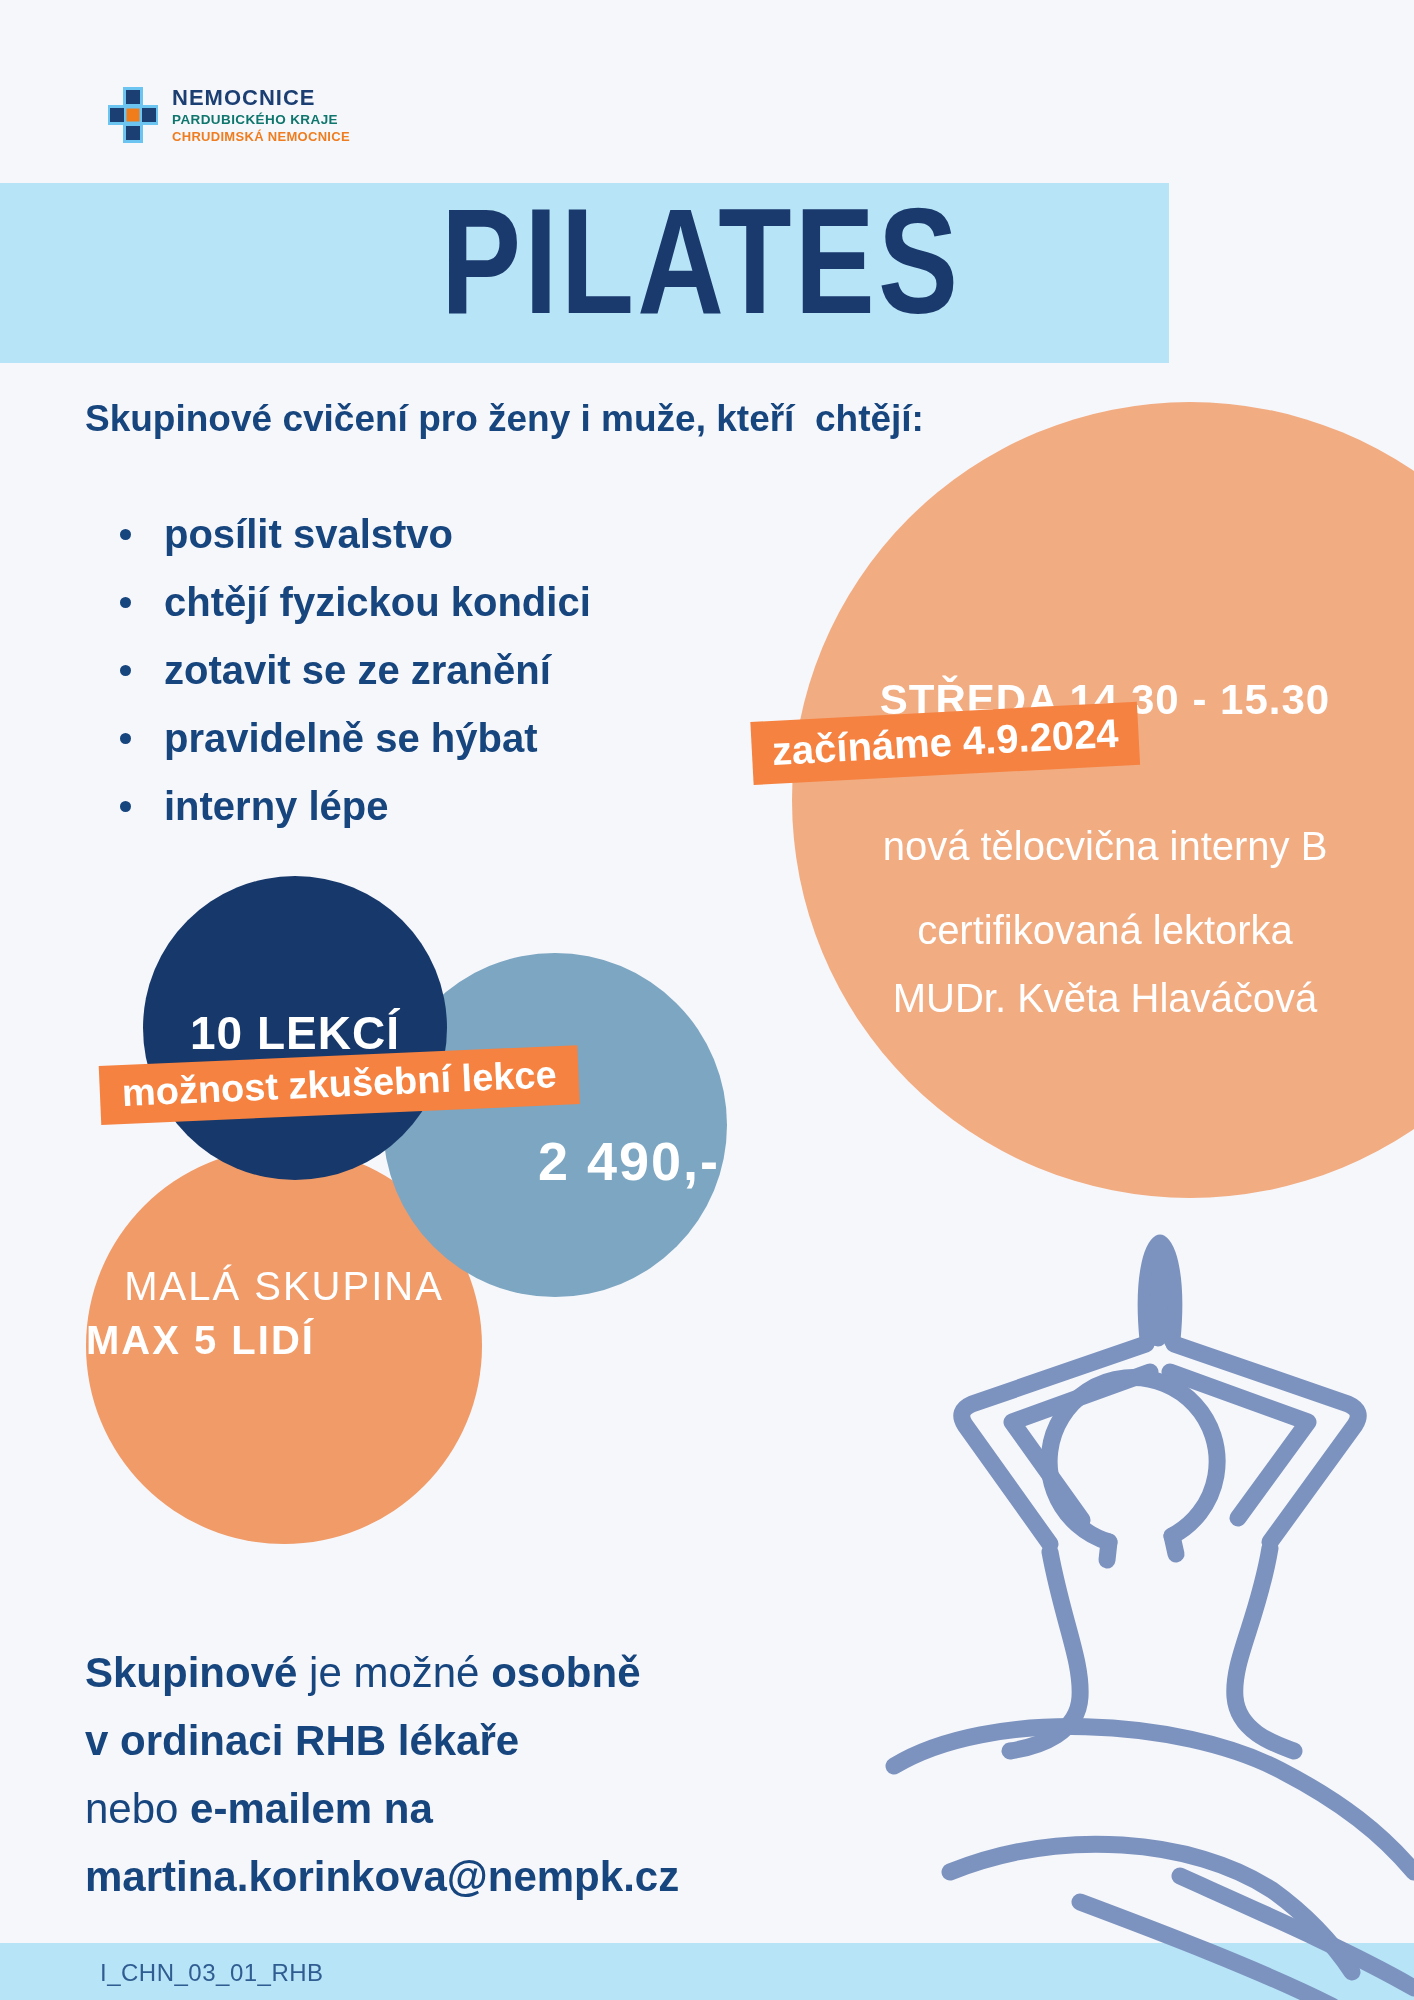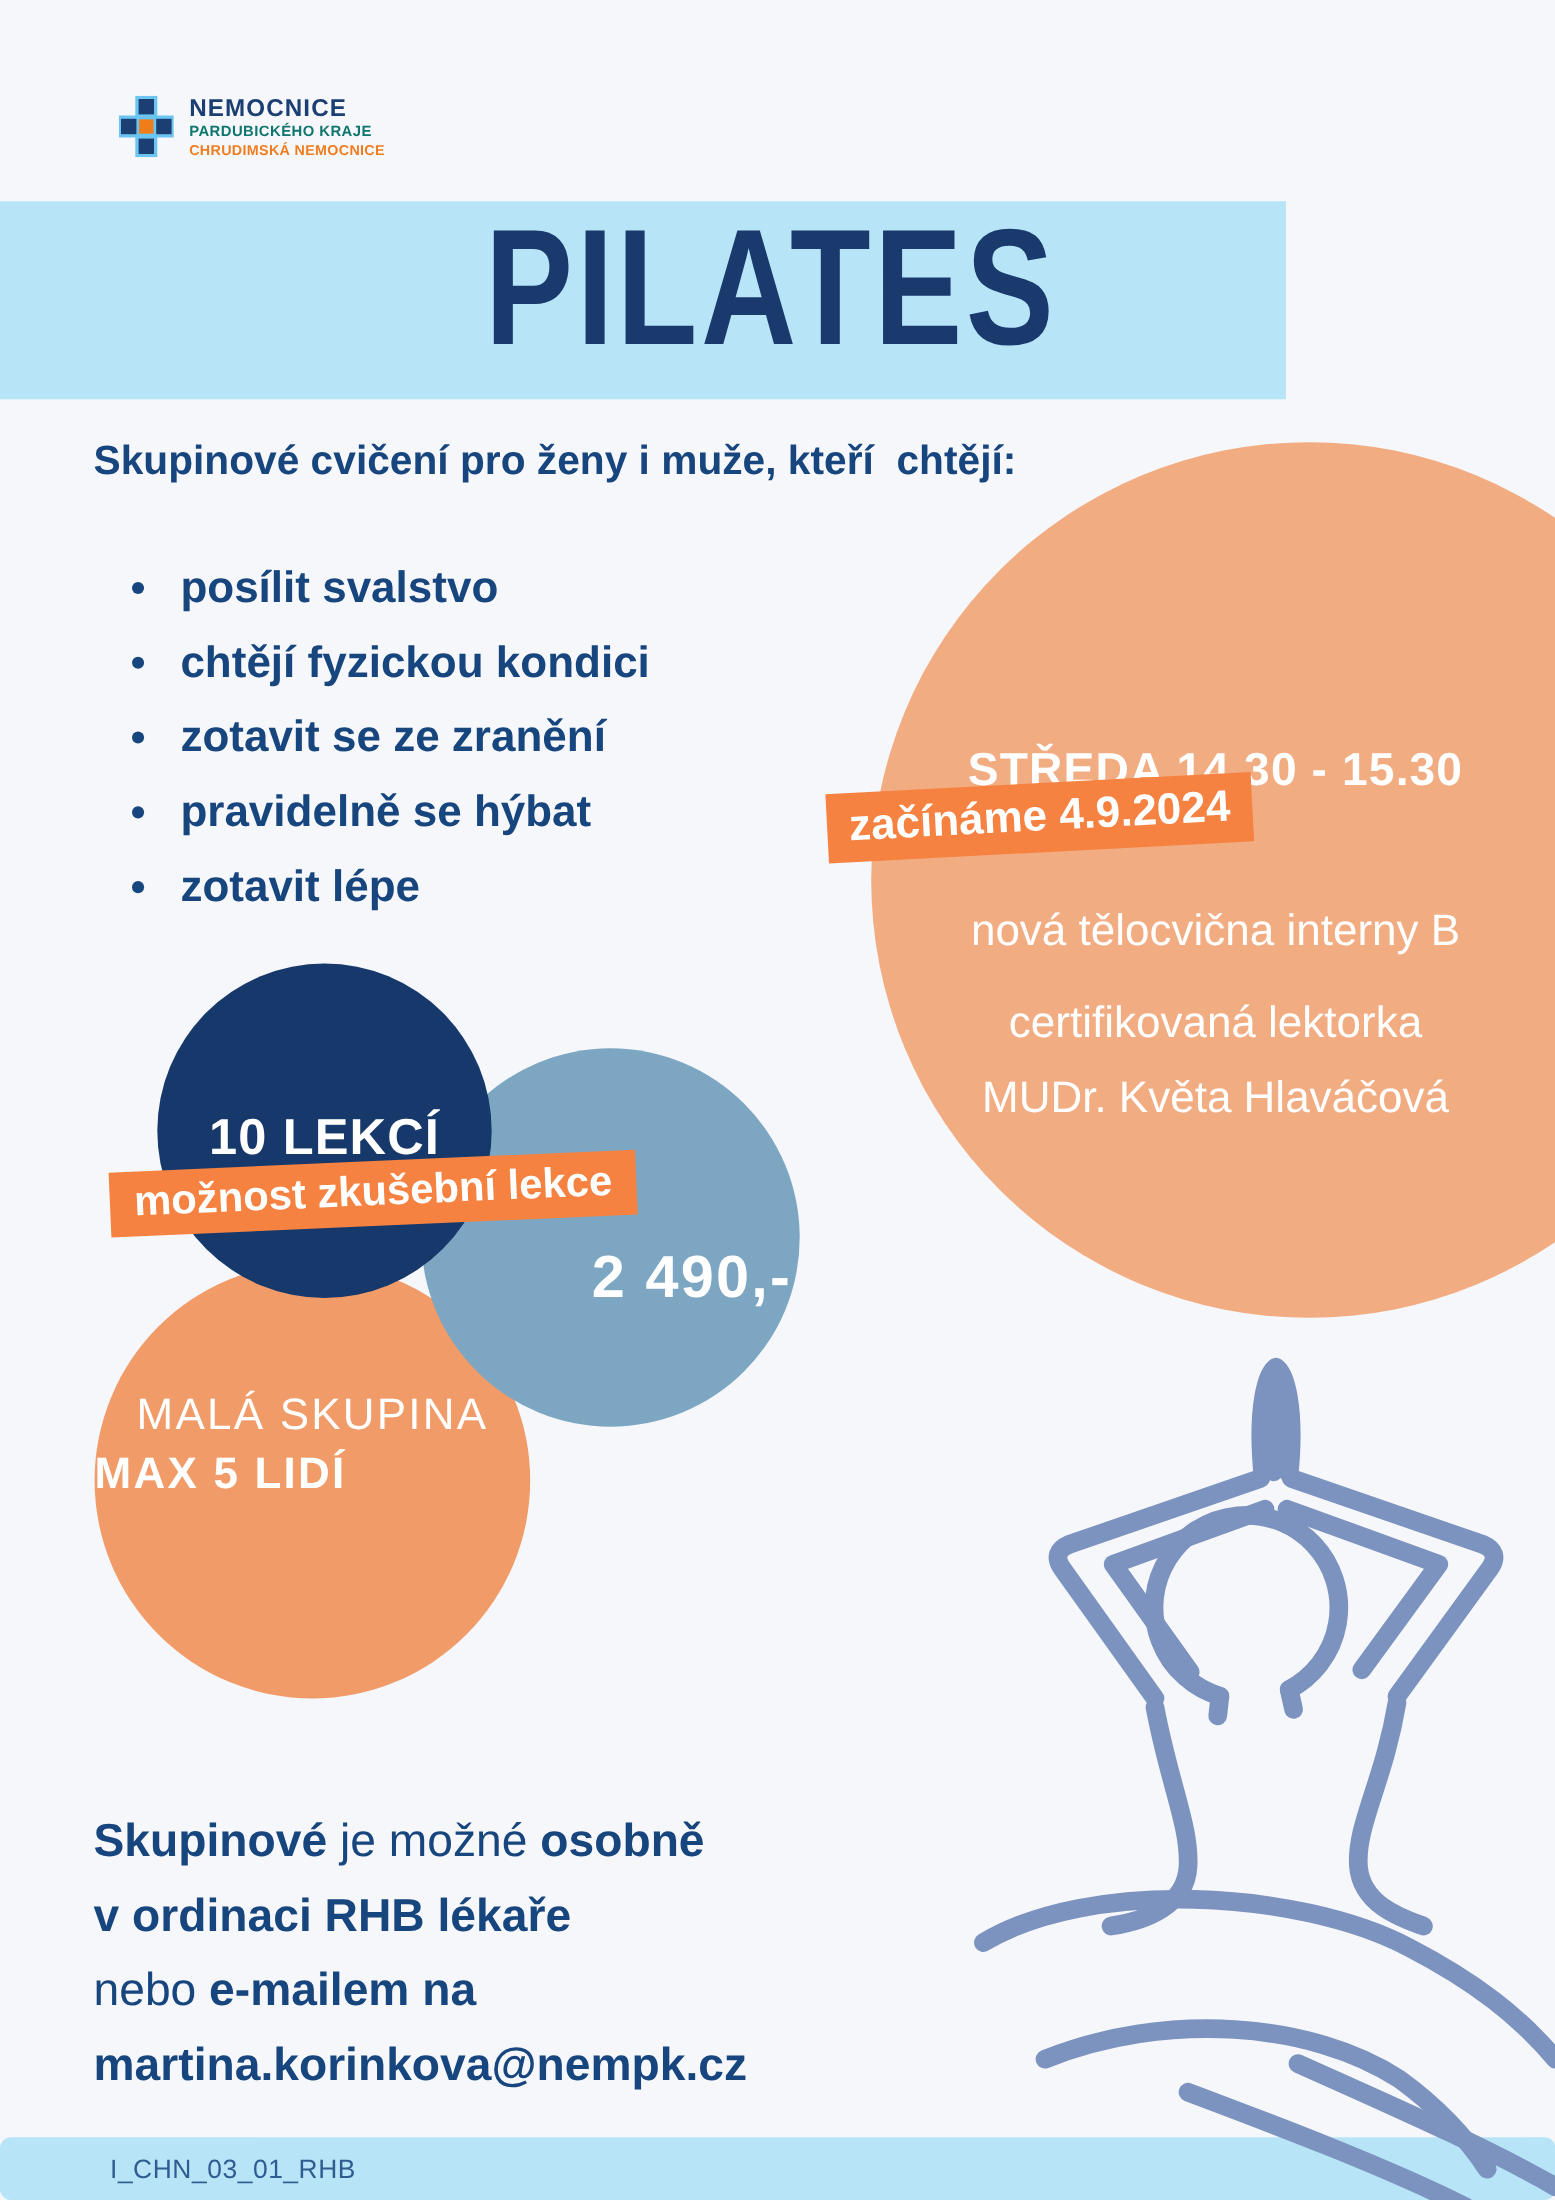--- a/index.html
+++ b/index.html
@@ -84,21 +84,21 @@
     position:absolute;left:86px;top:1318px;width:396px;text-align:left;
     font-size:40px;font-weight:bold;color:#ffffff;letter-spacing:2px;
   }
   
   .contact{
     position:absolute;left:85px;top:1639px;
     font-size:42px;color:#17457e;line-height:68px;white-space:nowrap;
   }
   .contact b{font-weight:bold;}
   
-  .footer-bar{position:absolute;left:0;top:1943px;width:1414px;height:57px;background:#b7e4f7;border-radius:10px;}
+  .footer-bar{position:absolute;left:0;top:1943px;width:1414px;height:57px;background:#b7e4f7;}
   .footer-code{
     position:absolute;left:100px;top:0;height:57px;line-height:60px;
     font-size:24px;color:#2f5d91;letter-spacing:.5px;
   }
   
   .yoga{position:absolute;left:760px;top:1230px;width:654px;height:770px;z-index:5;}
 </style>
 </head>
 <body>
 
@@ -124,21 +124,21 @@
   <div class="banner"></div>
   <div class="title">PILATES</div>
 
   <div class="intro">Skupinové cvičení pro ženy i muže, kteří  chtějí:</div>
 
   <ul class="benefits">
     <li>posílit svalstvo</li>
     <li>chtějí fyzickou kondici</li>
     <li>zotavit se ze zranění</li>
     <li>pravidelně se hýbat</li>
-    <li>zotavit lépe</li>
+    <li>interny lépe</li>
   </ul>
 
   <div class="circle circle-schedule"></div>
   <div class="sched-time">STŘEDA 14.30 - 15.30</div>
   <div class="hl-box hl-start">začínáme 4.9.2024</div>
   <div class="sched-location">nová tělocvična interny B</div>
   <div class="sched-lecturer">
     <div>certifikovaná lektorka</div>
     <div>MUDr. Květa Hlaváčová</div>
   </div>

